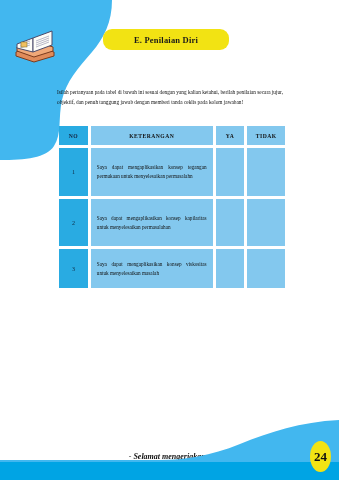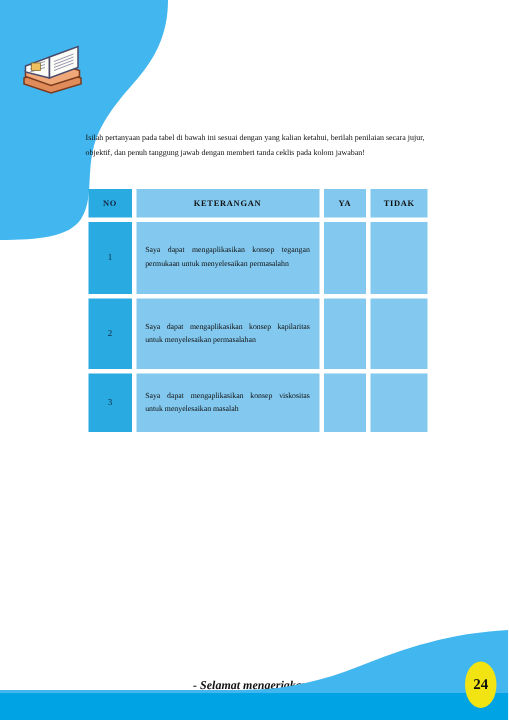--- a/index.html
+++ b/index.html
@@ -168,21 +168,21 @@
     bottom: 8px;
     width: 21px;
     height: 31px;
     border-radius: 50%;
     background: #f2e313;
     display: flex;
     align-items: center;
     justify-content: center;
     font-family: "Liberation Serif", serif;
     font-weight: bold;
-    font-size: 10px;
+    font-size: 13px;
     color: #111111;
   }
 </style>
 </head>
 <body>
 
 <div class="page">
 
   <div class="blob-left">
     <svg width="130" height="160" viewBox="0 0 130 160" xmlns="http://www.w3.org/2000/svg">
@@ -201,20 +201,23 @@
 
       <path d="M21,16 L40,9 L40,23 L21,30 Z" fill="#fdfdf8" stroke="#4a4a6a" stroke-width="1"></path>
 
       <path d="M8,22 L18,19 M8,24 L18,21 M8,26 L18,23" stroke="#8a8aa8" stroke-width="0.6" fill="none"></path>
       <path d="M24,19 L37,14 M24,21 L37,16 M24,23 L37,18 M24,25 L37,20" stroke="#8a8aa8" stroke-width="0.6" fill="none"></path>
 
       <rect x="9" y="20" width="6" height="5" fill="#f0c060" stroke="#7a6a2a" stroke-width="0.5"></rect>
     </svg>
   </div>
 
+  <div class="title-banner">
+    <span class="title-text">E. Penilaian Diri</span>
+  </div>
 
   <p class="intro">Isilah pertanyaan pada tabel di bawah ini sesuai dengan yang kalian ketahui, berilah penilaian secara jujur, objektif, dan penuh tanggung jawab dengan memberi tanda ceklis pada kolom jawaban!</p>
 
   <table class="tbl">
     <colgroup>
       <col class="col-no">
         <col class="col-ket">
         <col class="col-ya">
         <col class="col-tidak">
     </colgroup>

